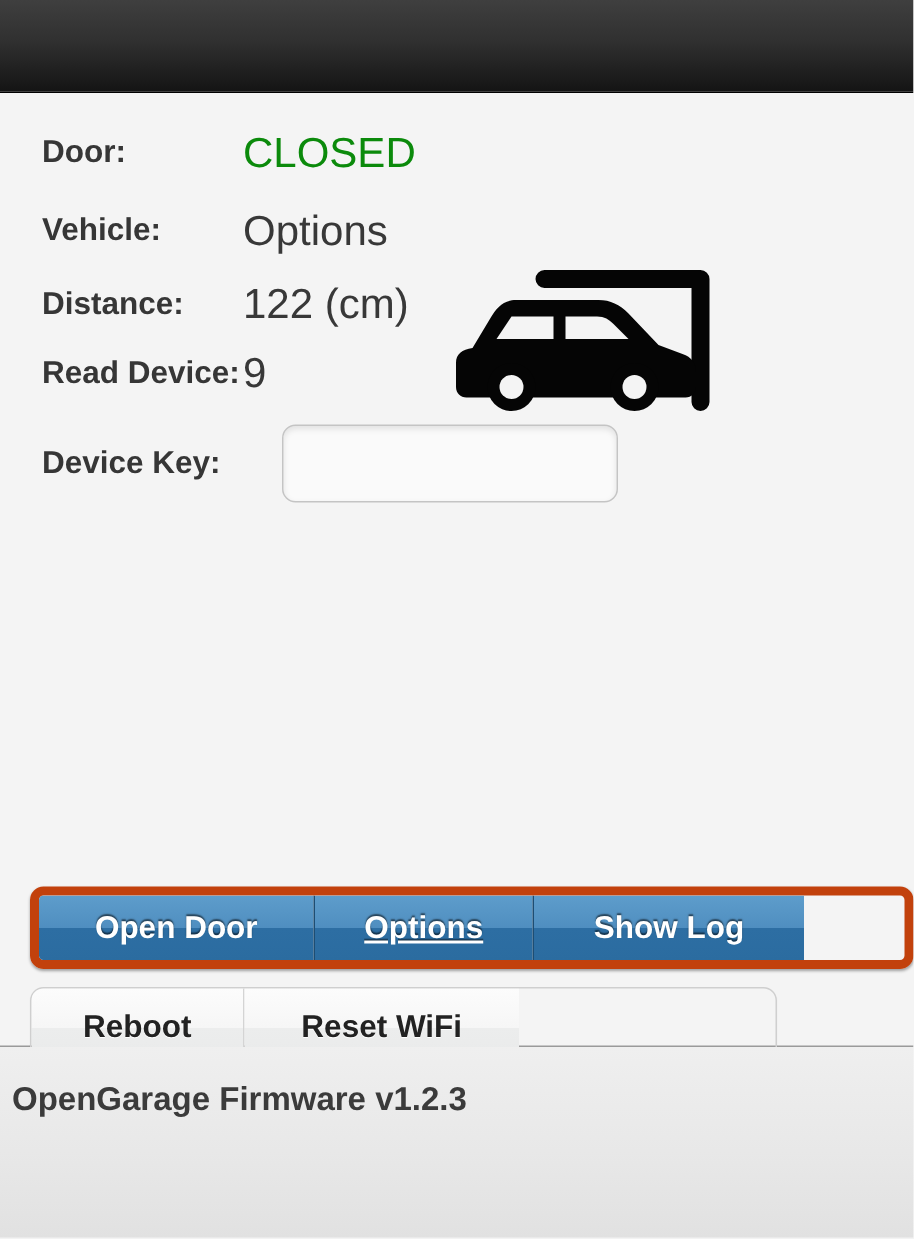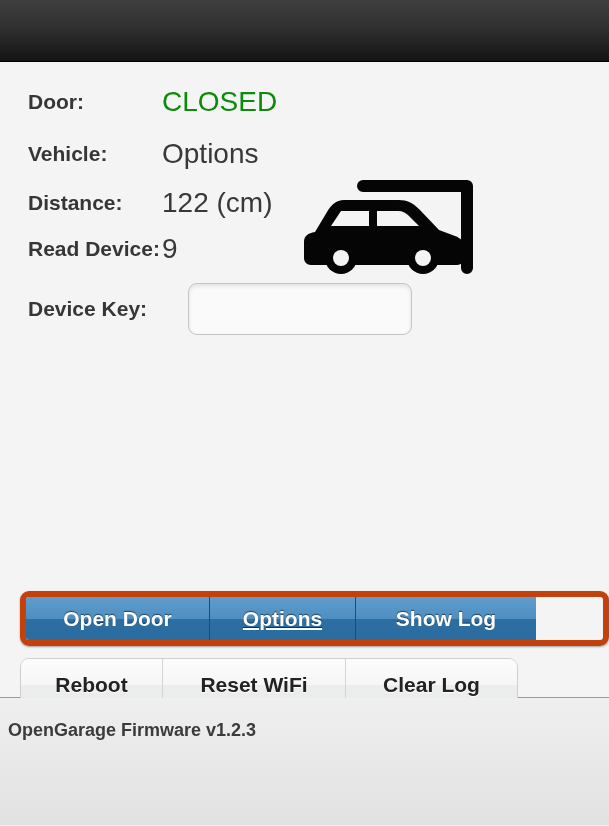--- a/index.html
+++ b/index.html
@@ -163,21 +163,21 @@
   
   #footer {
     position: relative;
     height: 127px;
     background: linear-gradient(to bottom, #efefef 0%, #e8e8e8 55%, #e1e1e1 100%);
   }
   #footer-title {
     position: absolute;
     left: 8px;
     top: 22px;
-    font-size: 18px;
+    font-size: 22px;
     font-weight: bold;
     color: #3b3b3b;
     white-space: nowrap;
   }
 </style>
 </head>
 <body>
 
 <div id="app-header">
   <div class="header-title"></div>
@@ -233,21 +233,20 @@
 
   <div id="primary-button-group" class="btn-group">
     <div class="btn">Open Door</div>
     <div class="btn">Options</div>
     <div class="btn">Show Log</div>
   </div>
 
   <div id="secondary-button-group" class="btn-group">
     <div class="btn">Reboot</div>
     <div class="btn">Reset WiFi</div>
-    <div class="btn">Clear Log</div>
   </div>
 
 </div>
 
 <div id="footer">
   <div id="footer-title">OpenGarage Firmware v1.2.3</div>
 
 </div>
 
 </body></html>

